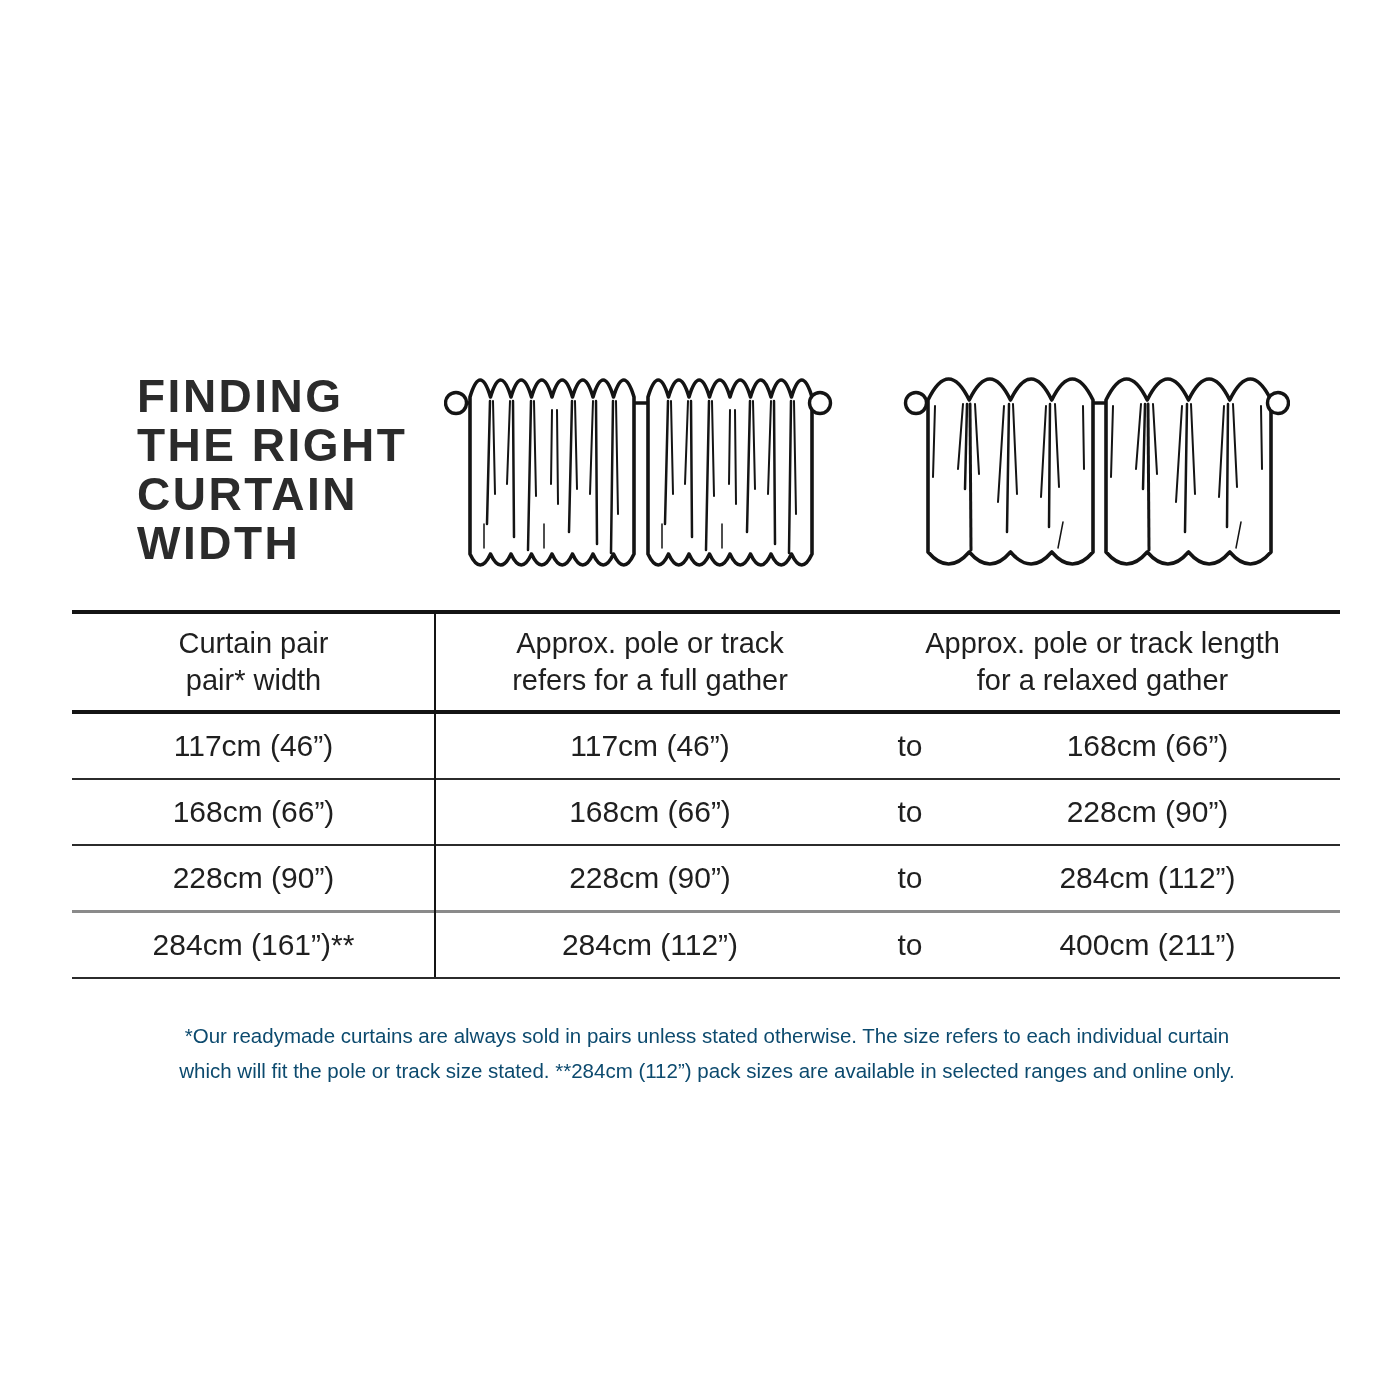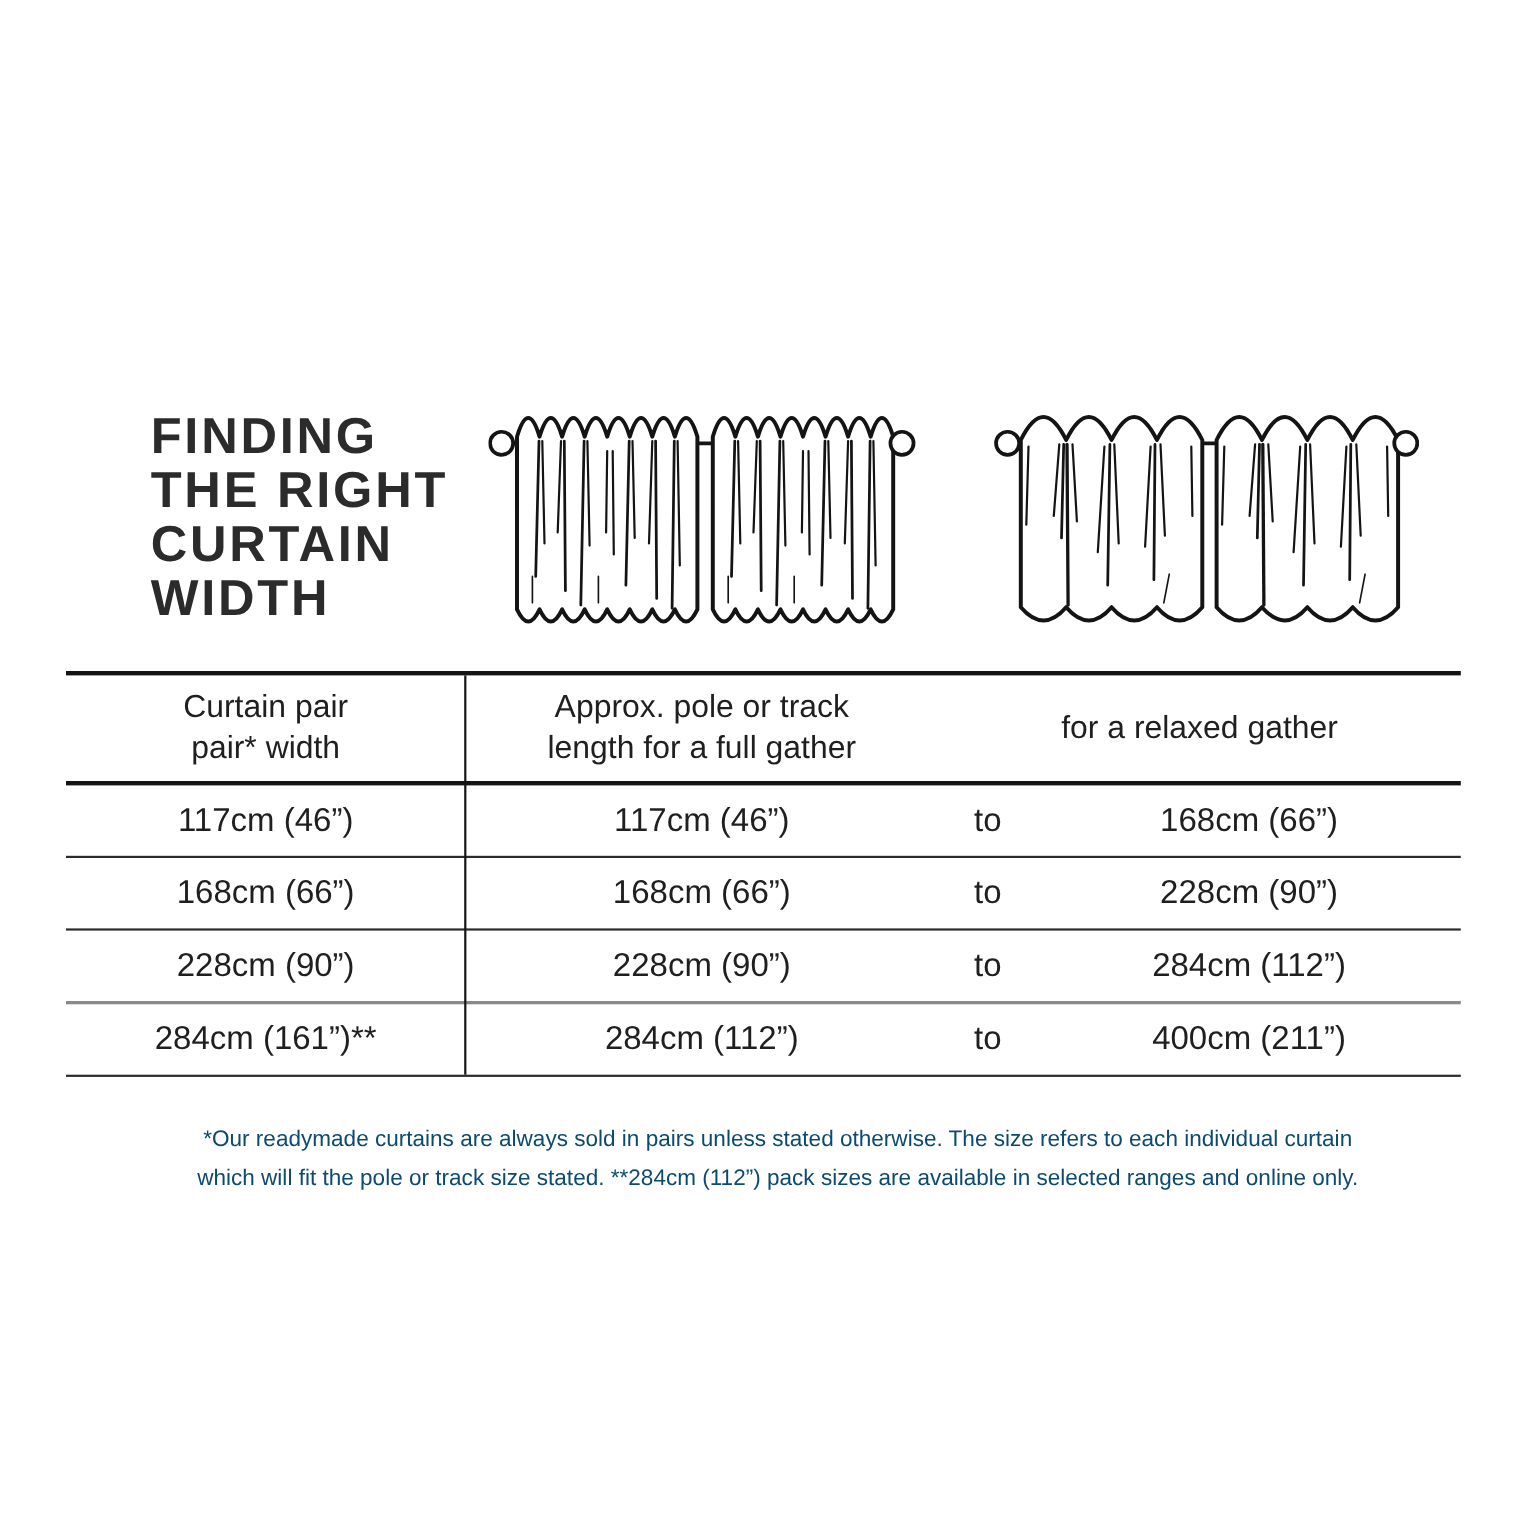--- a/index.html
+++ b/index.html
@@ -28,21 +28,21 @@
   .pole    { fill:none; stroke:#141414; stroke-width:3.4; }
   .finial  { fill:#ffffff; stroke:#141414; stroke-width:3.4; }
   .pw3,.pw25,.pw2,.pw15 { fill:none; stroke:#141414; stroke-linecap:round; }
   .pw3  { stroke-width:3;   }
   .pw25 { stroke-width:2.5; }
   .pw2  { stroke-width:2;   }
   .pw15 { stroke-width:1.5; }
 
   
   .size-table {
-    position:absolute; left:60px; top:610px; width:1268px;
+    position:absolute; left:72px; top:610px; width:1268px;
     border-top:4px solid #141414;
     border-bottom:2px solid #2b2b2b;
   }
   .vdiv {
     position:absolute; left:362px; top:0; bottom:0; width:2px;
     background:#141414; z-index:2;
   }
   .thead {
     display:grid; grid-template-columns:363px 430px 1fr;
     height:96px; align-items:center;
@@ -109,23 +109,24 @@
   <div class="size-table">
     <div class="vdiv"></div>
 
     <div class="thead">
       <div class="th">
         <span>Curtain pair</span>
         <span>pair* width</span>
       </div>
       <div class="th">
         <span>Approx. pole or track</span>
-        <span>length for a full gather</span>
+        <span>refers for a full gather</span>
       </div>
       <div class="th">
+        <span>Approx. pole or track length</span>
         <span>for a relaxed gather</span>
       </div>
     </div>
 
     <div class="trow">
       <div class="td">117cm (46”)</div>
       <div class="td">117cm (46”)</div>
       <div class="td to">to</div>
       <div class="td">168cm (66”)</div>
     </div>

